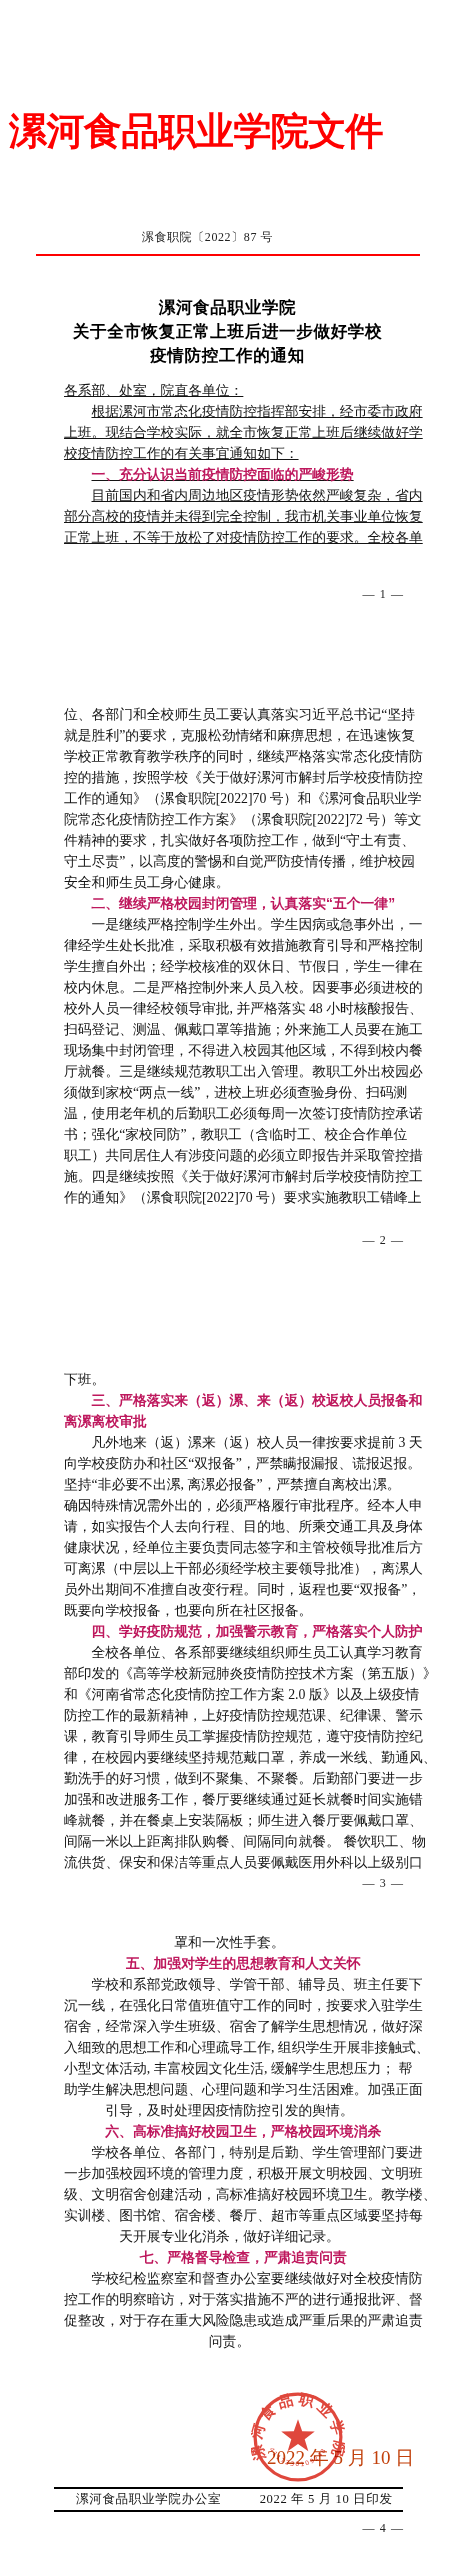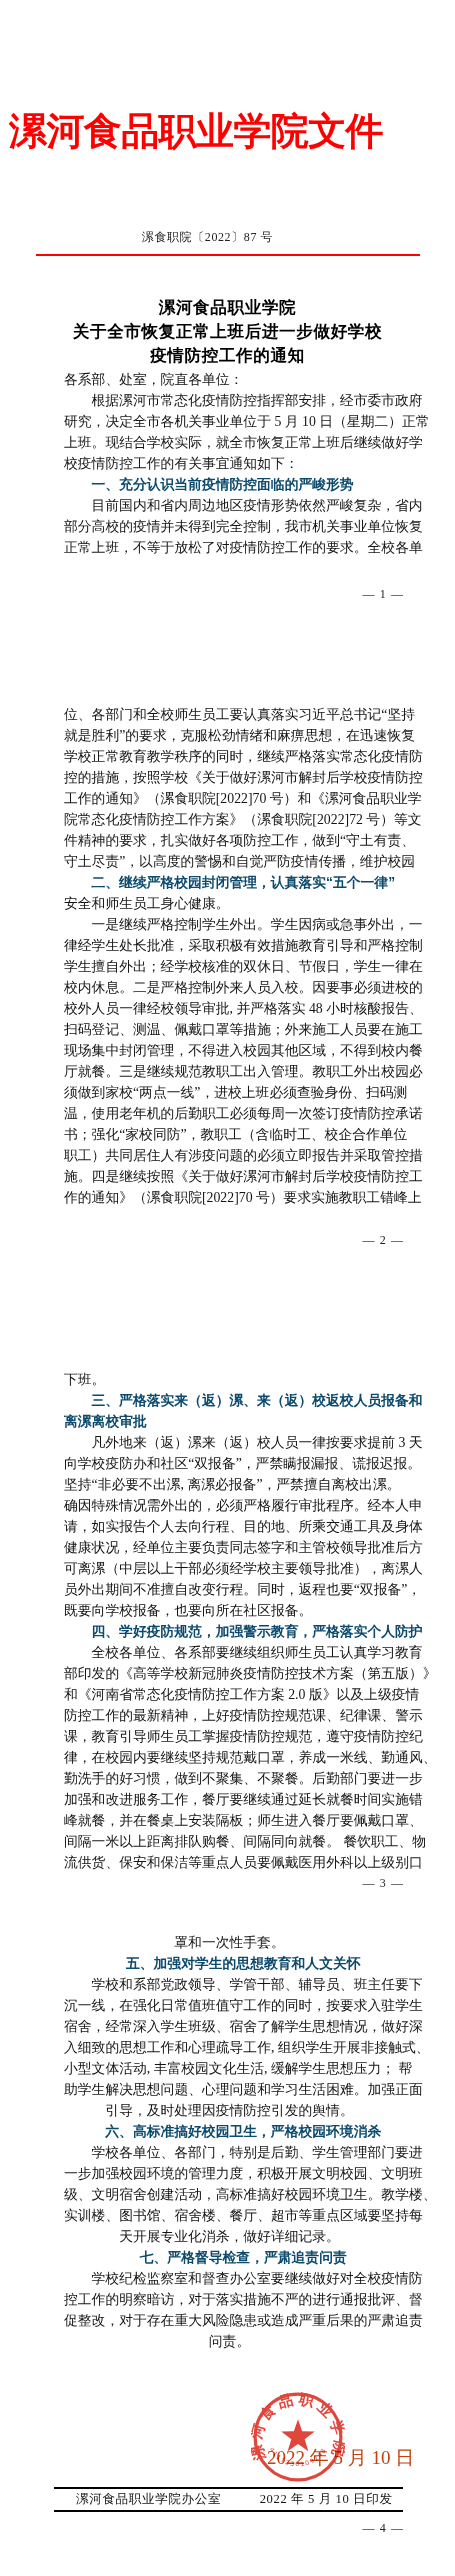--- a/index.html
+++ b/index.html
@@ -39,21 +39,21 @@
     position:absolute;left:64px;width:331px;
     font-size:13.8px;color:#141414;
   }
   .line{
     line-height:21px;white-space:nowrap;
     font-family:"Liberation Serif","DejaVu Serif",serif;
   }
   .line.indent{ padding-left:27.5px; }
   .line.heading{
     font-family:"Liberation Sans","DejaVu Sans",sans-serif;
-    font-weight:700;color:#0c4a6e;
+    font-weight:700;color:#be185d;
   }
   .page-number{
     position:absolute;right:51px;width:115px;
     text-align:right;font-size:12px;color:#222;
     letter-spacing:1.1px;white-space:nowrap;
   }
   .issue-date{
     position:absolute;top:2445px;left:267px;
     font-size:19px;color:#c2410c;white-space:nowrap;
   }
@@ -81,44 +81,43 @@
   <div class="doc-number">漯食职院〔2022〕87 号</div>
 
   <div class="red-line"></div>
 
   <div class="title-block">
     <div>漯河食品职业学院</div>
     <div>关于全市恢复正常上班后进一步做好学校</div>
     <div>疫情防控工作的通知</div>
   </div>
 
-  <div class="page-body" style="top:369px;">
+  <div class="page-body" style="top:380px;text-decoration:underline;">
       <div class="line">各系部、处室，院直各单位：</div>
       <div class="line indent">根据漯河市常态化疫情防控指挥部安排，经市委市政府</div>
-      <div class="line">研究，决定全市各机关事业单位于 5 月 10 日（星期二）正常</div>
       <div class="line">上班。现结合学校实际，就全市恢复正常上班后继续做好学</div>
       <div class="line">校疫情防控工作的有关事宜通知如下：</div>
       <div class="line heading indent">一、充分认识当前疫情防控面临的严峻形势</div>
       <div class="line indent">目前国内和省内周边地区疫情形势依然严峻复杂，省内</div>
       <div class="line">部分高校的疫情并未得到完全控制，我市机关事业单位恢复</div>
       <div class="line">正常上班，不等于放松了对疫情防控工作的要求。全校各单</div>
     </div>
   <div class="page-number" style="top:587px;">— 1 —</div>
 
   <div class="page-body" style="top:704px;">
       <div class="line">位、各部门和全校师生员工要认真落实习近平总书记“坚持</div>
       <div class="line">就是胜利”的要求，克服松劲情绪和麻痹思想，在迅速恢复</div>
       <div class="line">学校正常教育教学秩序的同时，继续严格落实常态化疫情防</div>
       <div class="line">控的措施，按照学校《关于做好漯河市解封后学校疫情防控</div>
       <div class="line">工作的通知》（漯食职院[2022]70 号）和《漯河食品职业学</div>
       <div class="line">院常态化疫情防控工作方案》（漯食职院[2022]72 号）等文</div>
       <div class="line">件精神的要求，扎实做好各项防控工作，做到“守土有责、</div>
       <div class="line">守土尽责”，以高度的警惕和自觉严防疫情传播，维护校园</div>
+      <div class="line">安全和师生员工身心健康。</div>
       <div class="line heading indent">二、继续严格校园封闭管理，认真落实“五个一律”</div>
-      <div class="line">安全和师生员工身心健康。</div>
       <div class="line indent">一是继续严格控制学生外出。学生因病或急事外出，一</div>
       <div class="line">律经学生处长批准，采取积极有效措施教育引导和严格控制</div>
       <div class="line">学生擅自外出；经学校核准的双休日、节假日，学生一律在</div>
       <div class="line">校内休息。二是严格控制外来人员入校。因要事必须进校的</div>
       <div class="line">校外人员一律经校领导审批, 并严格落实 48 小时核酸报告、</div>
       <div class="line">扫码登记、测温、佩戴口罩等措施；外来施工人员要在施工</div>
       <div class="line">现场集中封闭管理，不得进入校园其他区域，不得到校内餐</div>
       <div class="line">厅就餐。三是继续规范教职工出入管理。教职工外出校园必</div>
       <div class="line">须做到家校“两点一线”，进校上班必须查验身份、扫码测</div>
       <div class="line">温，使用老年机的后勤职工必须每周一次签订疫情防控承诺</div>

